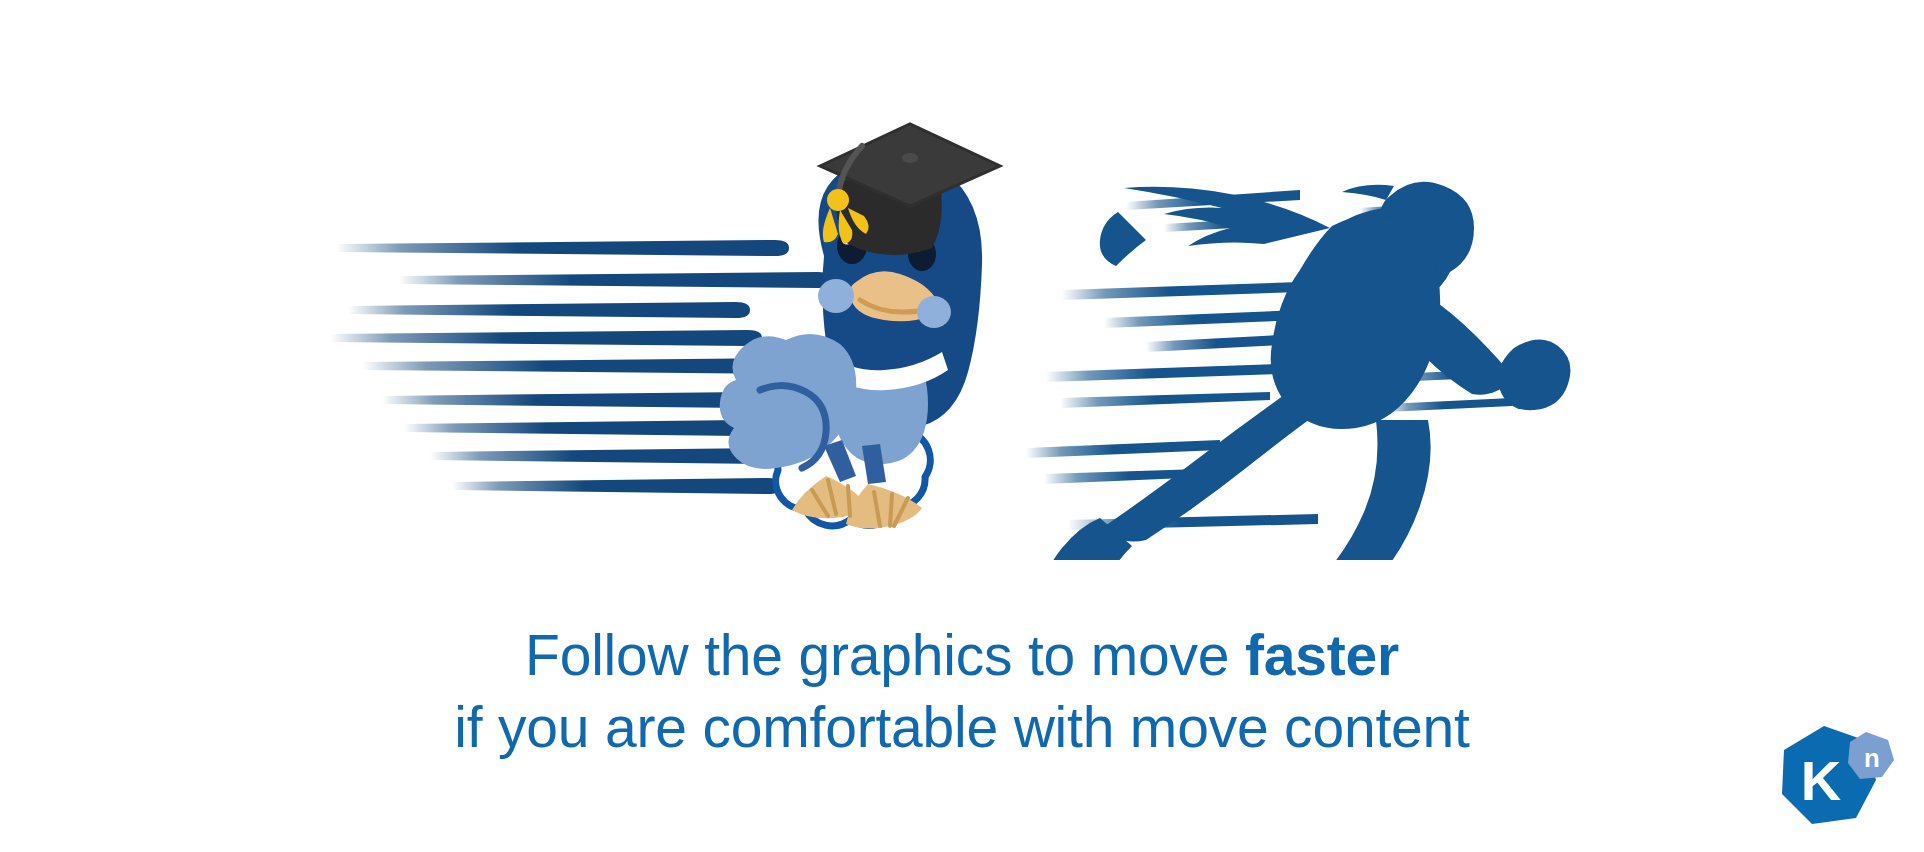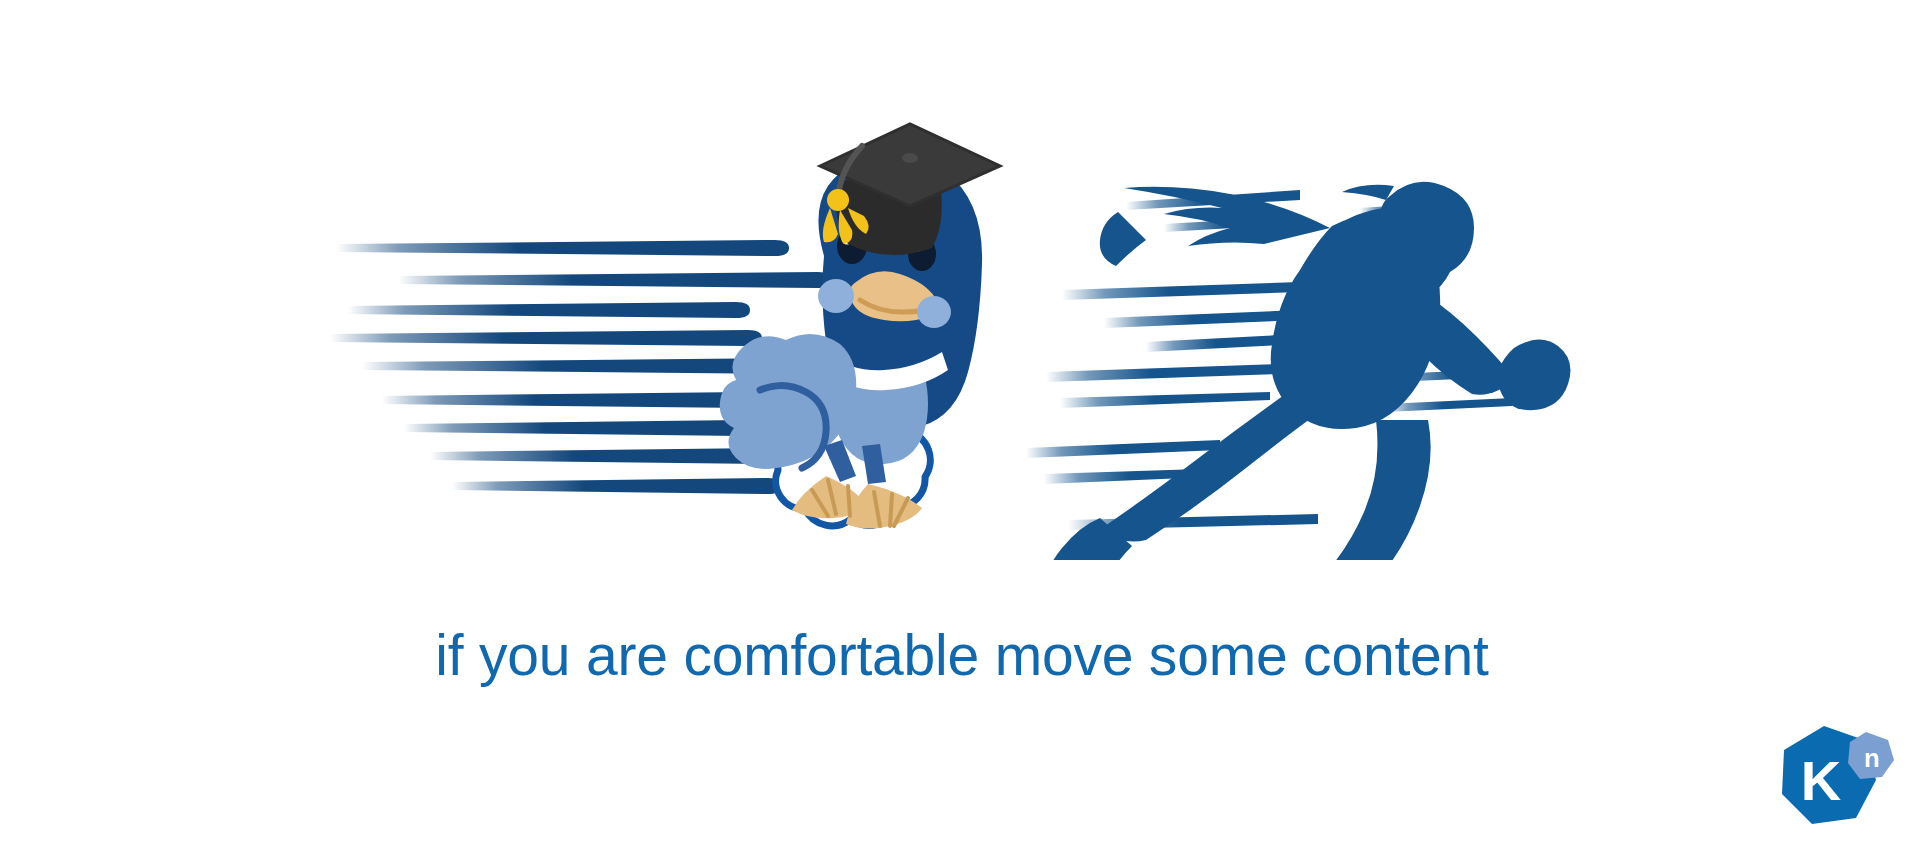--- a/index.html
+++ b/index.html
@@ -291,21 +291,22 @@
                  q22 20 52 10
                  q42 -26 76 -62
                  q34 -36 50 -82
                  q16 -46 8 -86 Z"></path>
         <path d="M1242 640 q-26 10 -44 30 q46 8 92 -4 q-20 -18 -48 -26 Z"></path>
       </g>
     </svg>
   </div>
 
   <div id="caption">
-    <span class="cap-line cap-line-2">if you are comfortable move some content</span>
+    <span class="cap-line"><span>Follow the graphics to move </span><span class="bold">faster</span></span>
+    <span class="cap-line cap-line-2">if you are comfortable with move content</span>
   </div>
 
   <div id="logo">
     <svg viewBox="0 0 130 120" xmlns="http://www.w3.org/2000/svg">
 
       <g>
         <path d="M52 4 L92 18 L104 58 L84 96 L40 102 L10 72 L12 28 Z" fill="#0b6bb0"></path>
       </g>
 
       <g>

